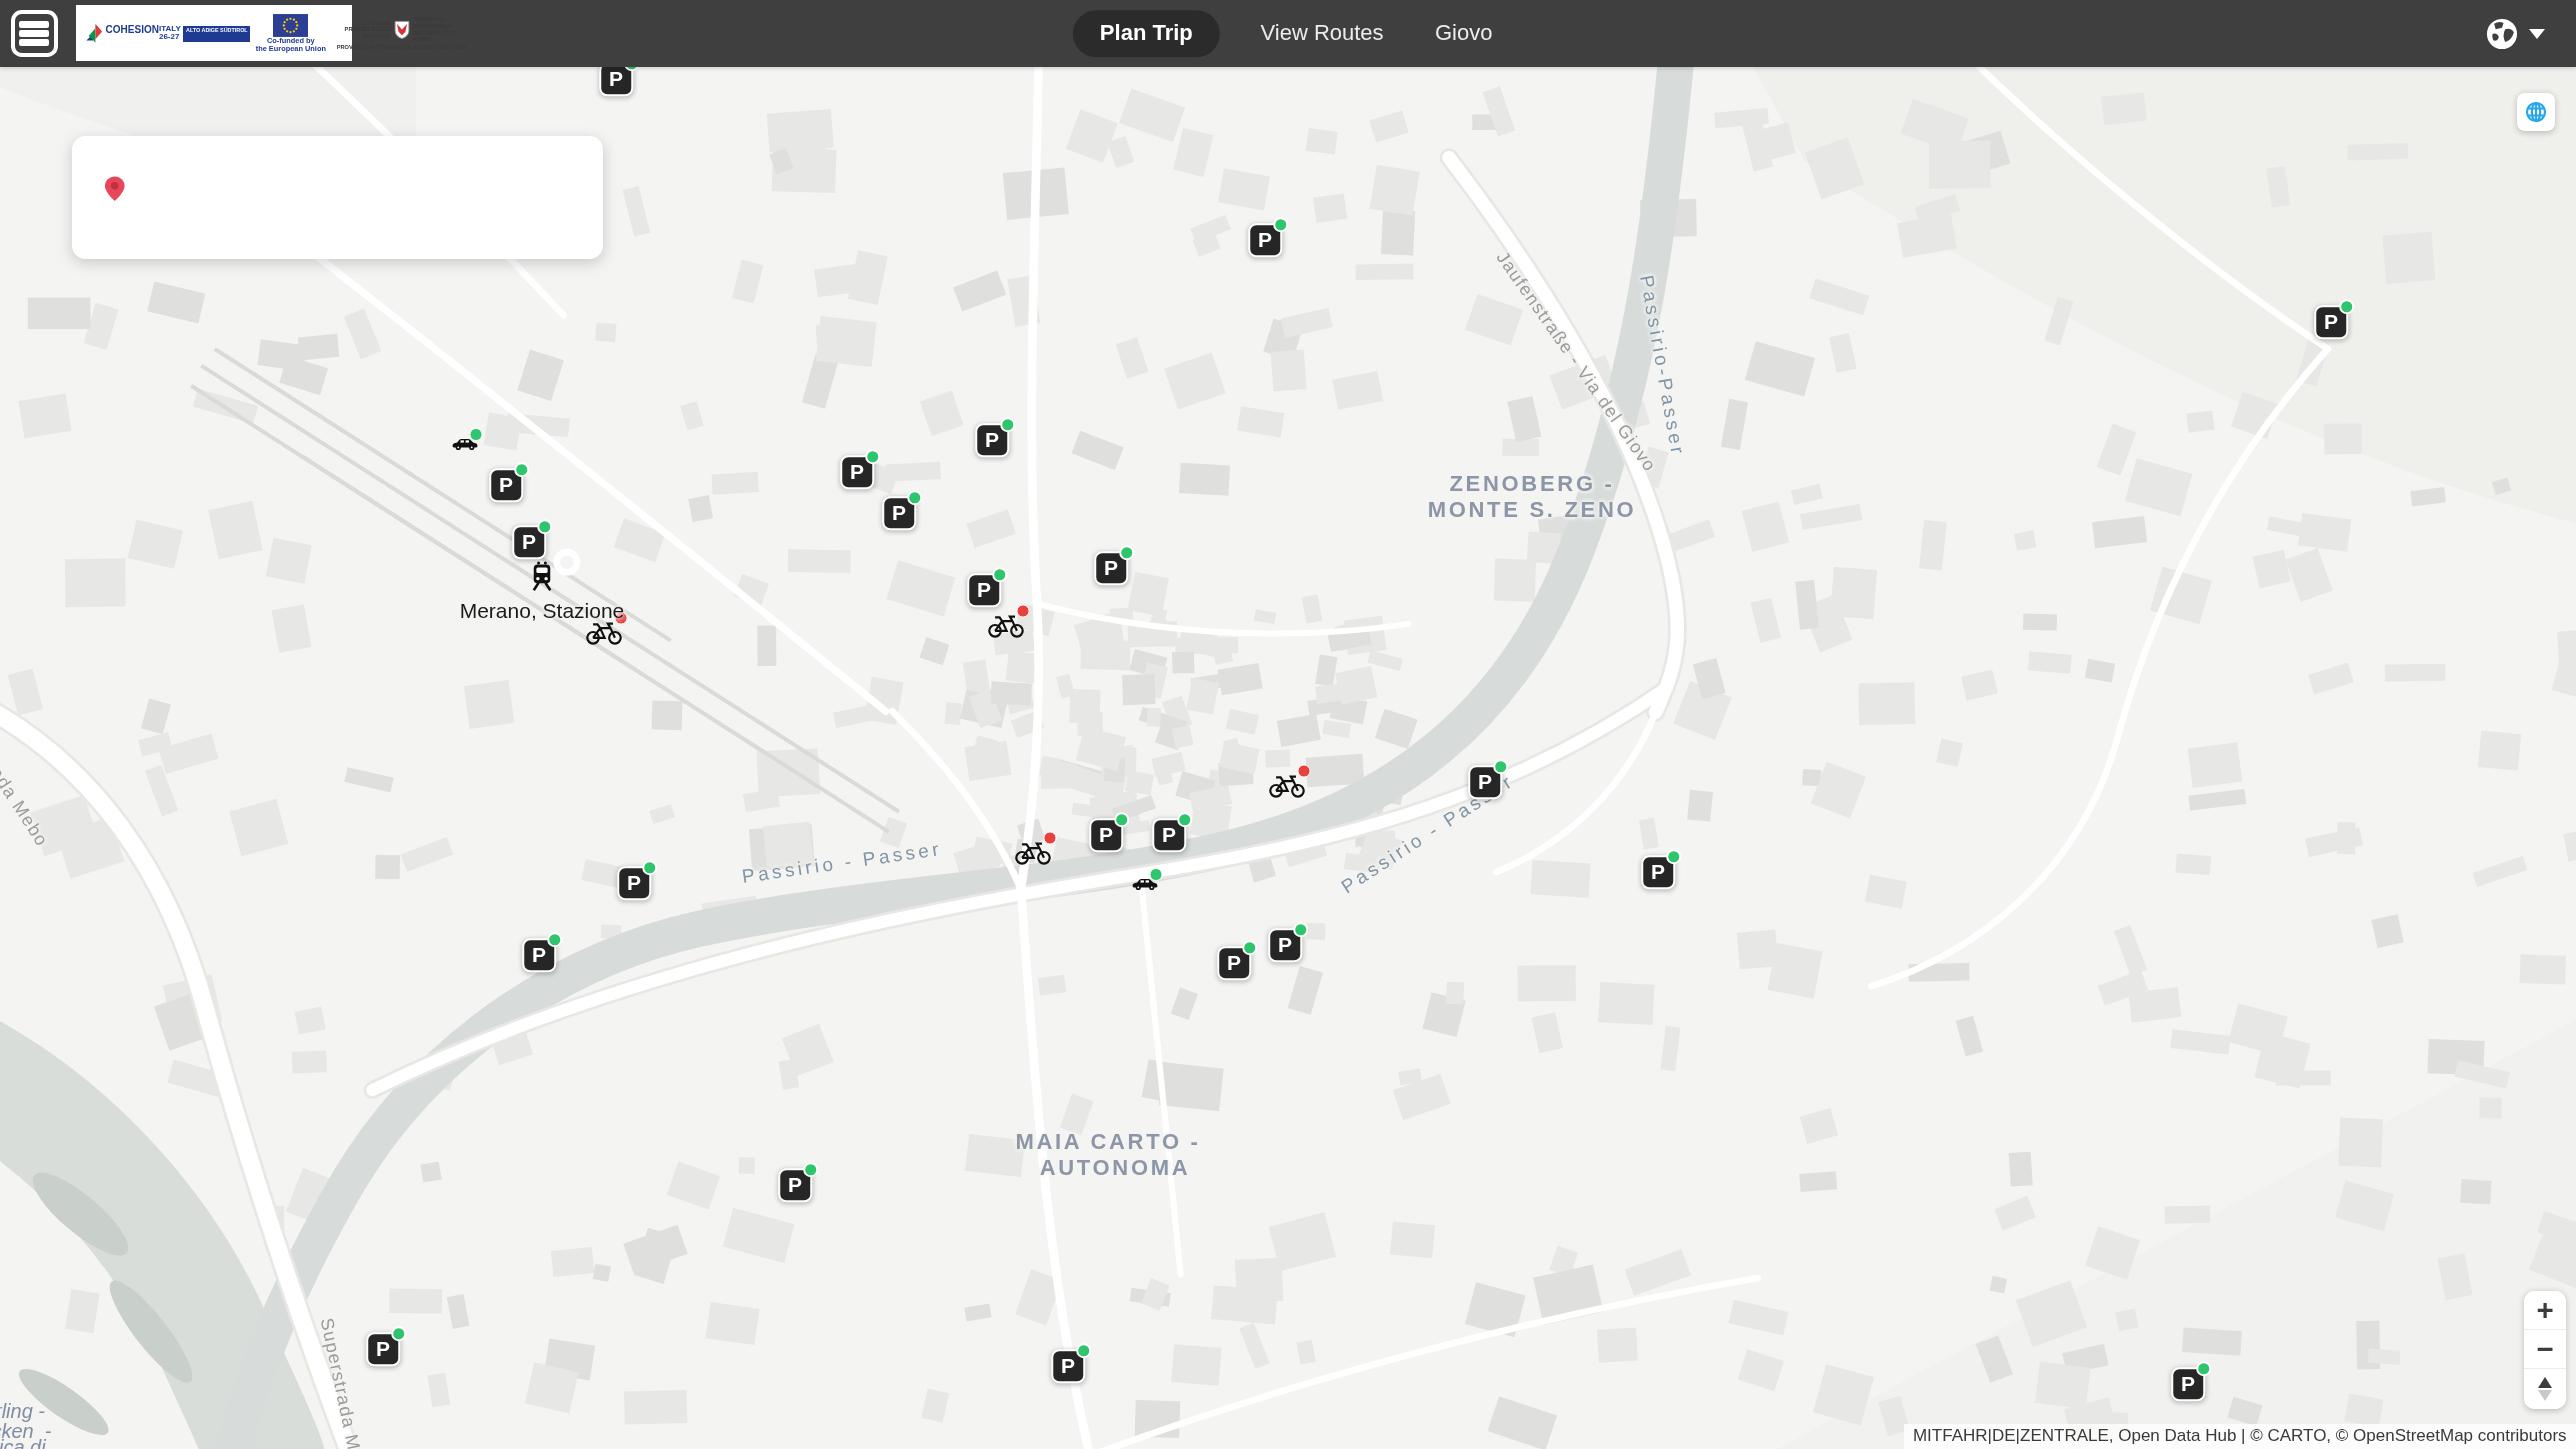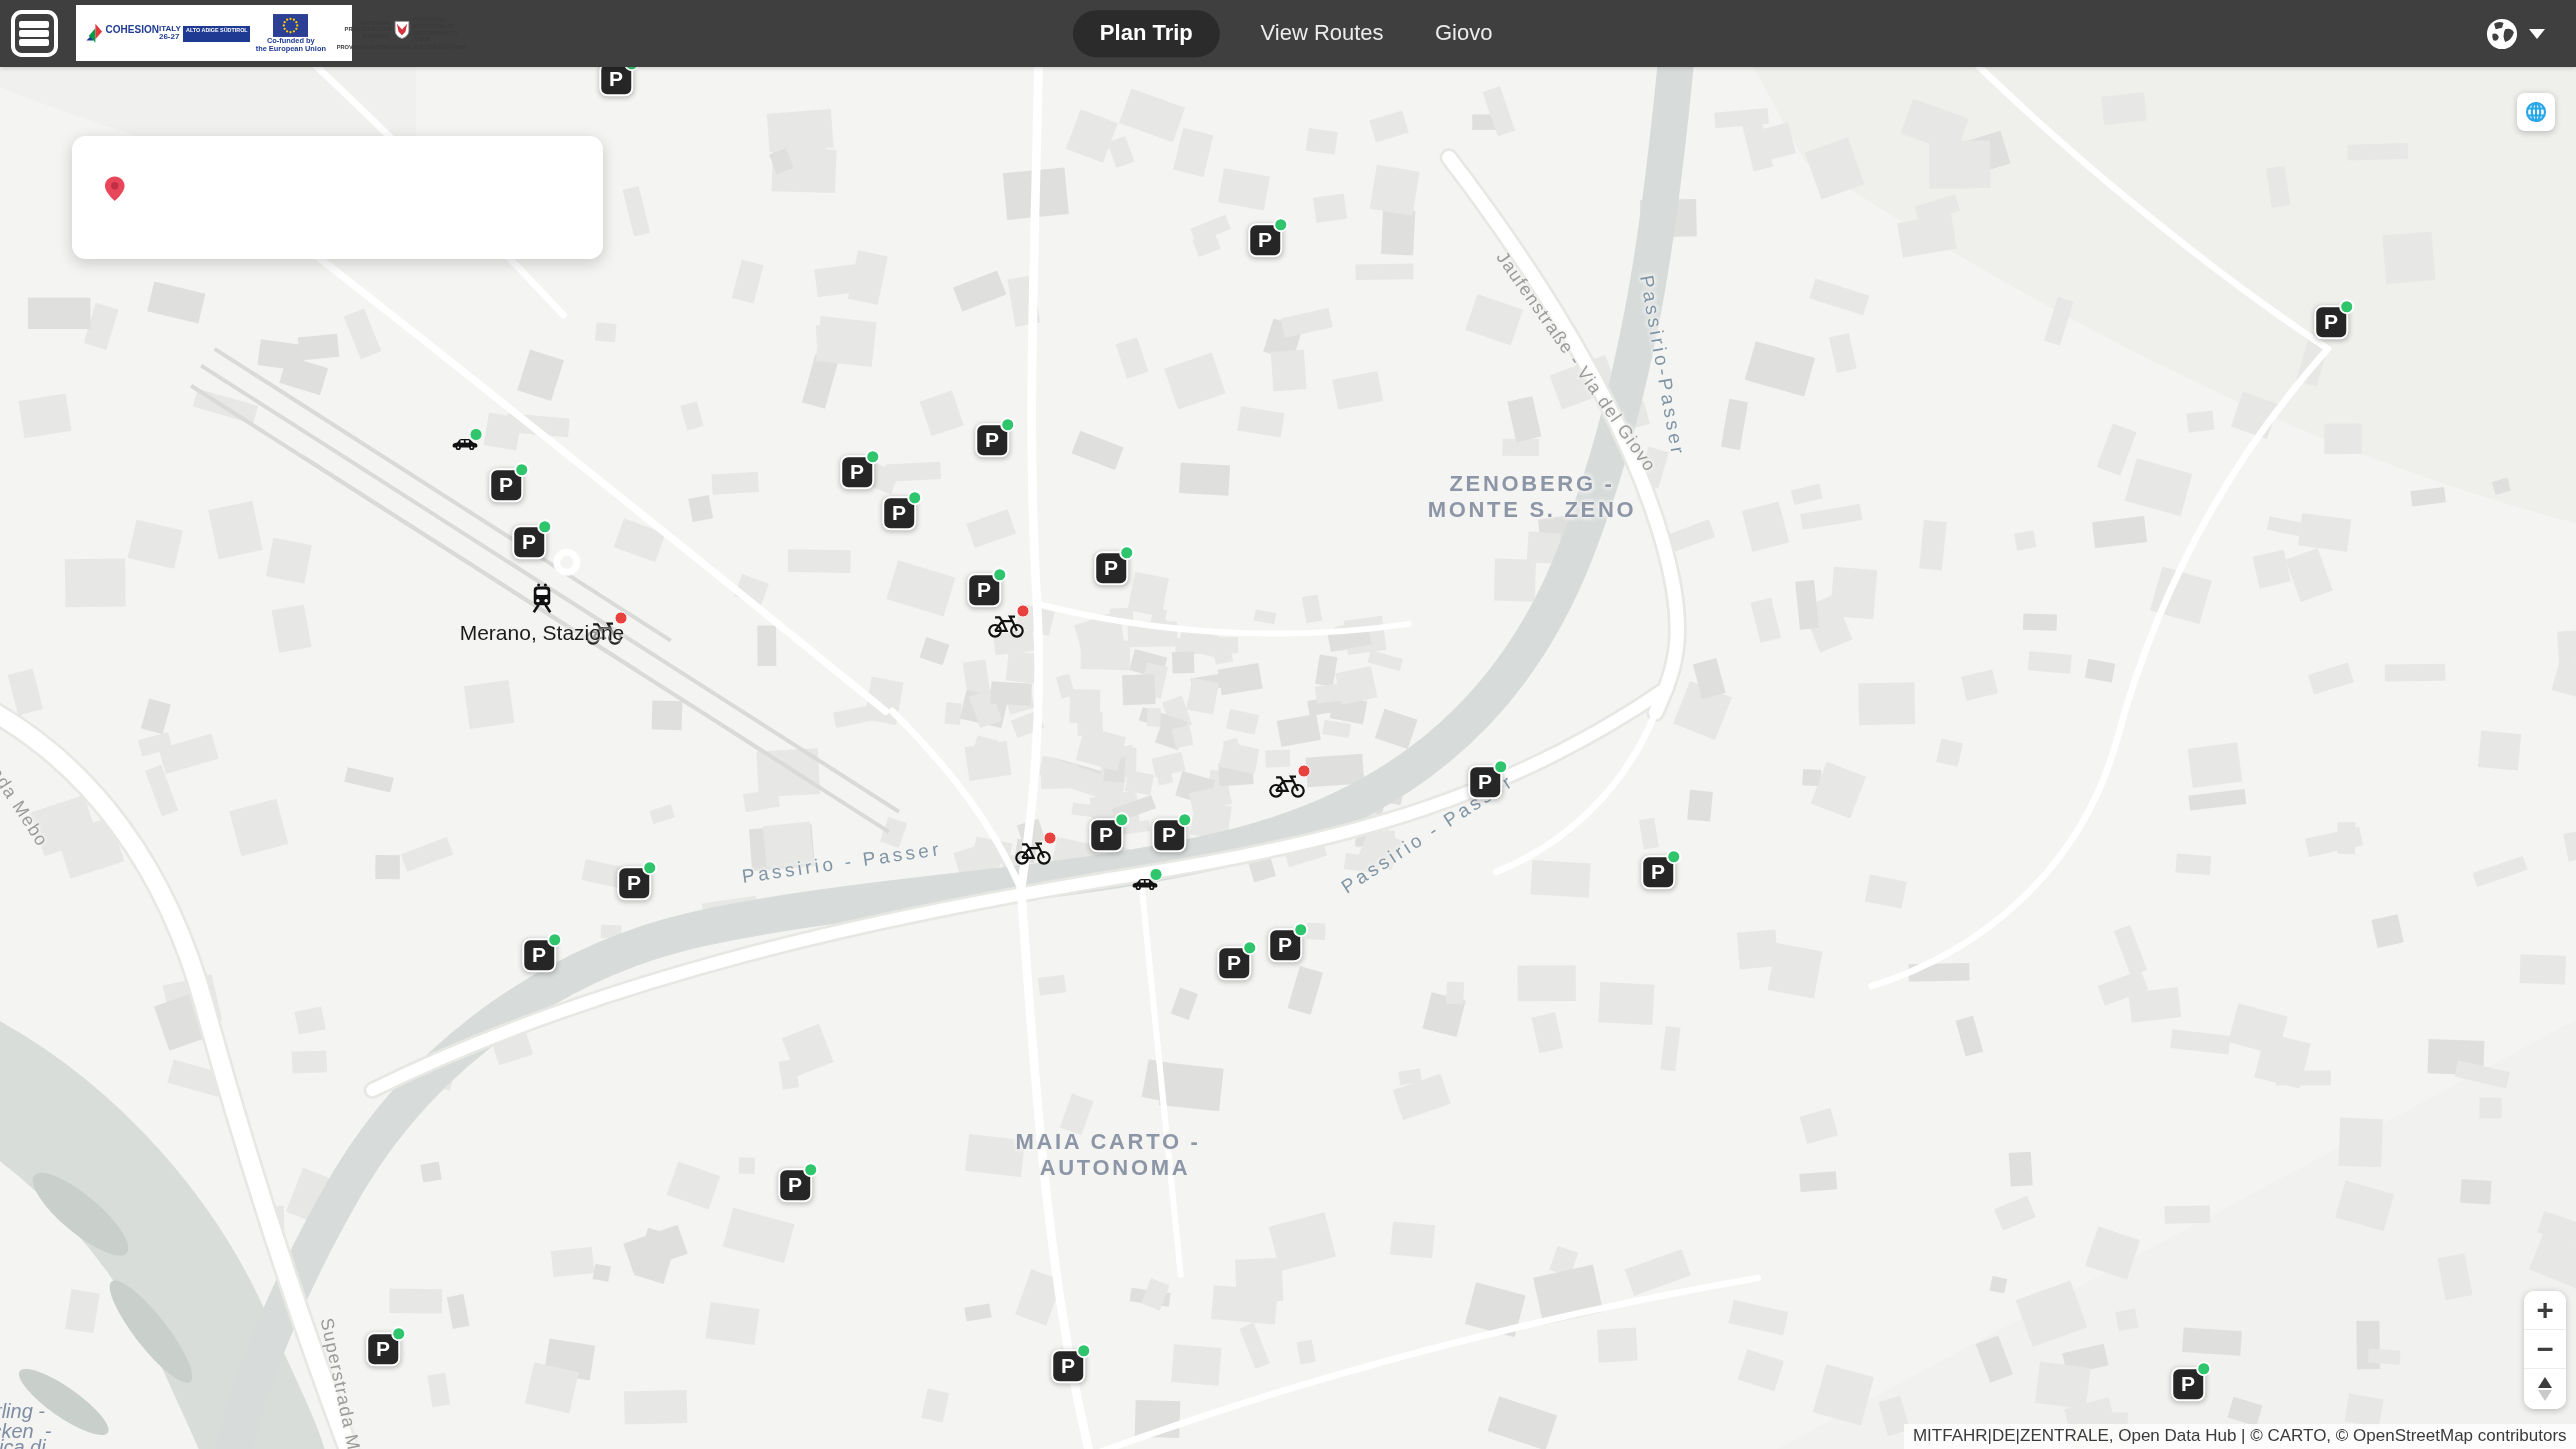--- a/index.html
+++ b/index.html
@@ -664,21 +664,21 @@
             <path d="M13 30 L24 15 L40 15 L47 30 M24 15 L31 30 L13 30 M40 15 L36 8 L44 8 M24 15 L20 9 L13 9"></path>
           </g>
         </svg></span><i class="dot" style="background: rgb(232, 66, 63);"></i></div>
     <div class="marker marker-veh" style="left: 1287px; top: 786px;"><span><svg width="39" height="27" viewBox="0 0 60 42">
           <g fill="none" stroke="#111" stroke-width="3.4">
             <circle cx="13" cy="30" r="9"></circle>
             <circle cx="47" cy="30" r="9"></circle>
             <path d="M13 30 L24 15 L40 15 L47 30 M24 15 L31 30 L13 30 M40 15 L36 8 L44 8 M24 15 L20 9 L13 9"></path>
           </g>
         </svg></span><i class="dot" style="background: rgb(232, 66, 63);"></i></div>
-    <div class="station-wrap" style="left: 542px; top: 599px; text-align: right;"><span><svg width="24" height="31" viewBox="0 0 32 40">
+    <div class="station-wrap" style="left: 542px; top: 577px; text-align: right;"><span><svg width="24" height="31" viewBox="0 0 32 40">
           <circle cx="11.5" cy="2.6" r="2" fill="#111"></circle>
           <circle cx="20.5" cy="2.6" r="2" fill="#111"></circle>
           <rect x="5" y="4.5" width="22" height="25" rx="5" fill="#111"></rect>
           <rect x="8.5" y="8.5" width="15" height="7.5" rx="2" fill="#fff"></rect>
           <circle cx="10.5" cy="23.5" r="2.3" fill="#fff"></circle>
           <circle cx="21.5" cy="23.5" r="2.3" fill="#fff"></circle>
           <path d="M11.5 29 L5 39 M20.5 29 L27 39" stroke="#111" stroke-width="3.4"></path>
         </svg></span><div class="station-label">Merano, Stazione</div></div>
   </div>
 

